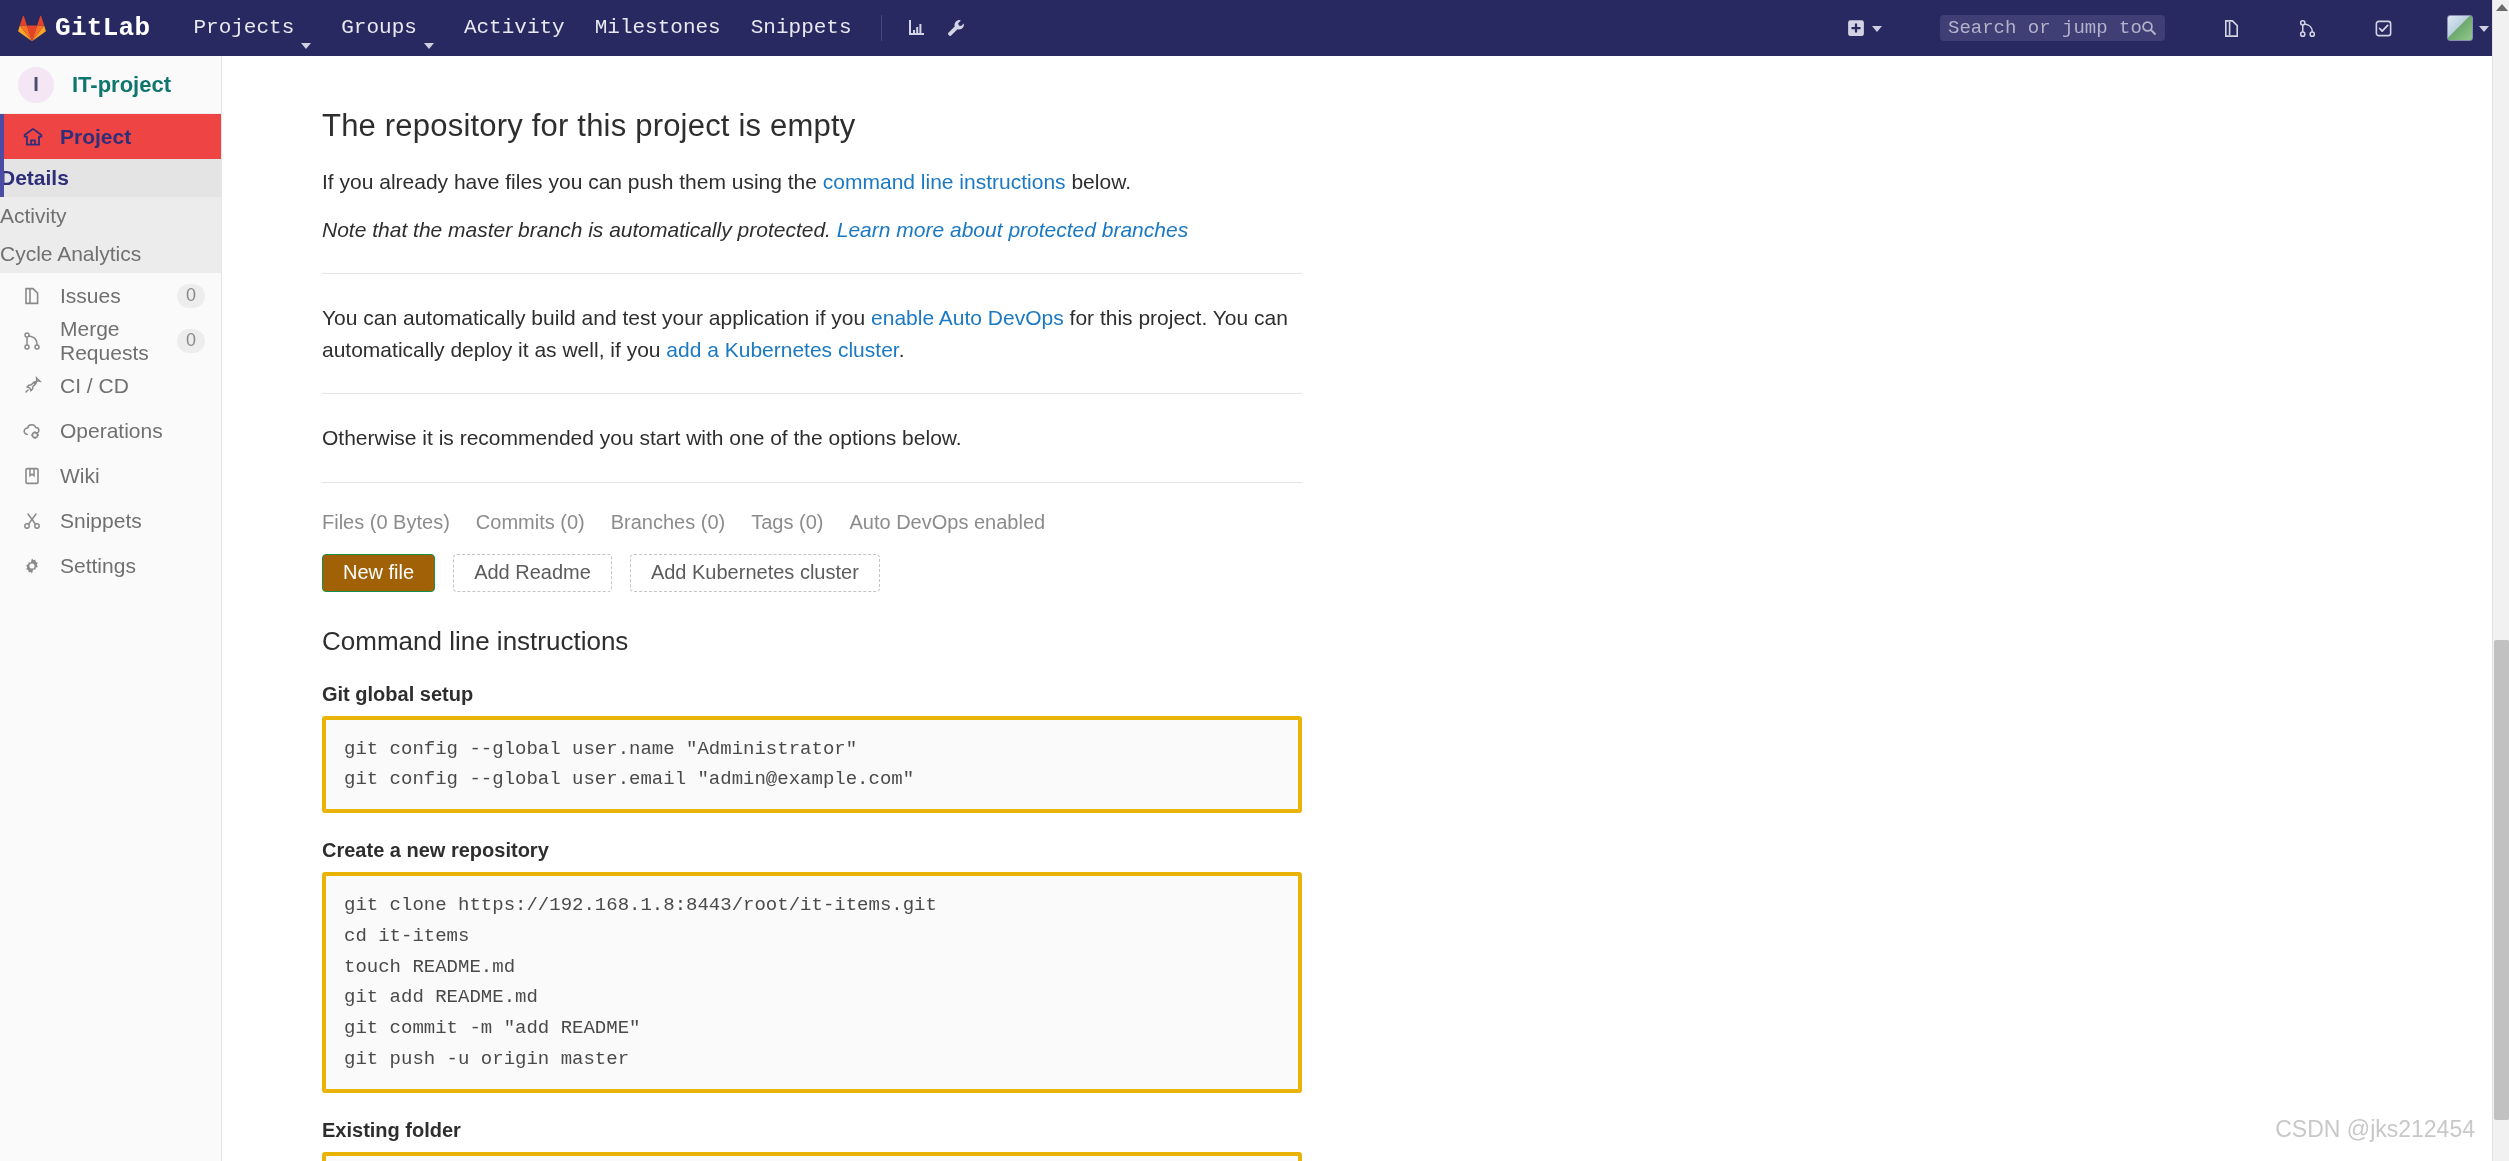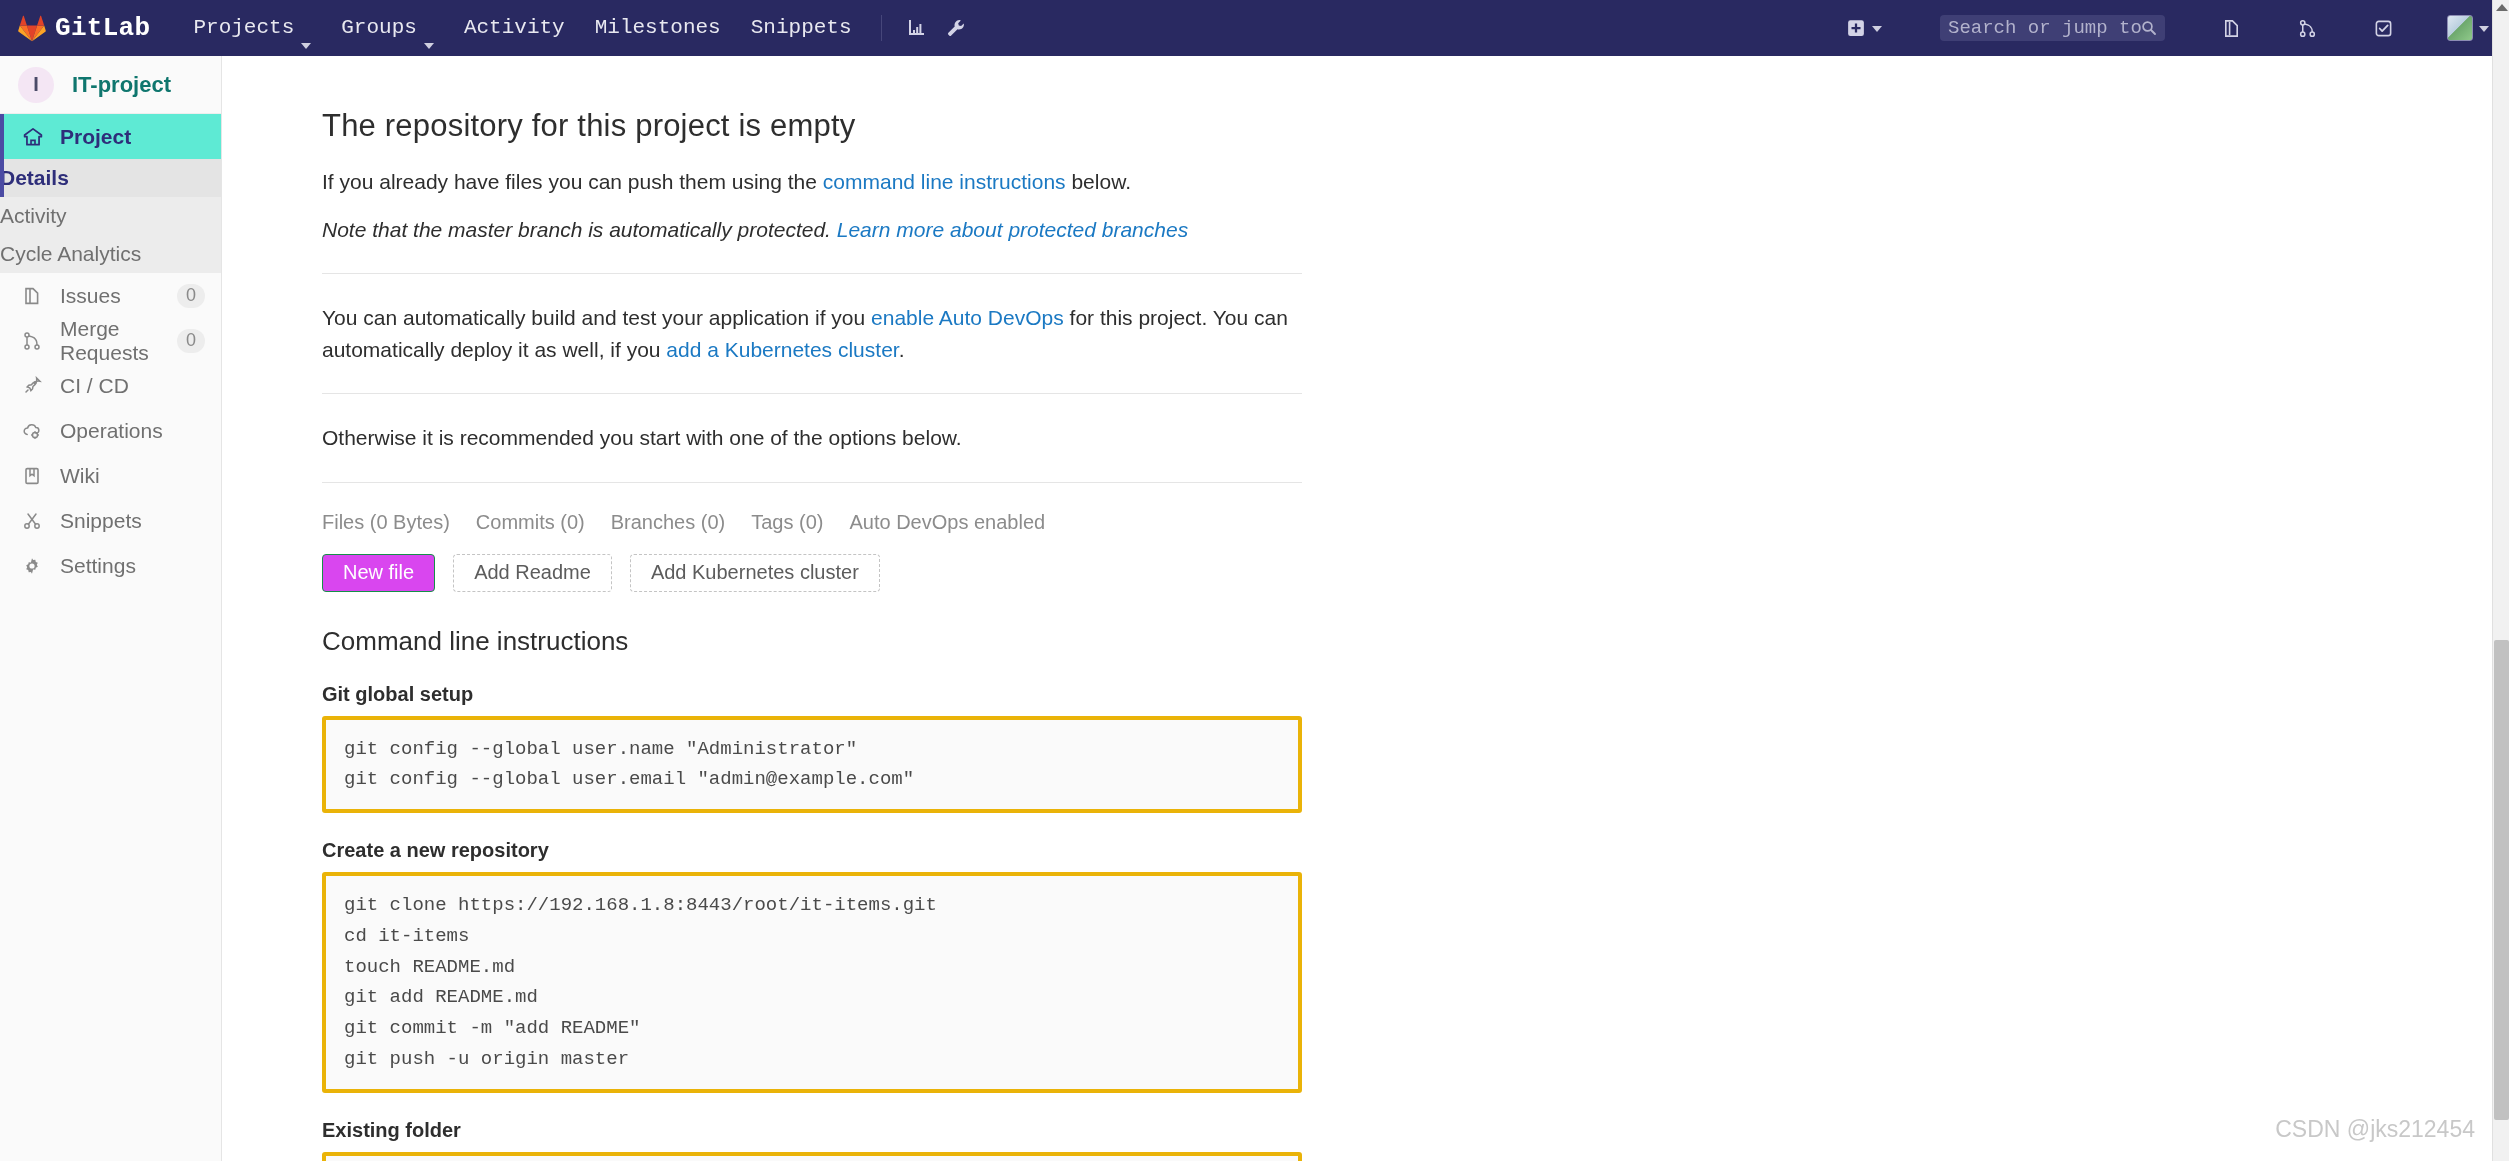--- a/index.html
+++ b/index.html
@@ -154,21 +154,21 @@
   }
   .side-item .sicon {
     width: 26px;
     display: flex; align-items: center; justify-content: flex-start;
     margin-right: 12px;
     flex: 0 0 26px;
   }
   .side-item.top-active {
     color: #2e2e7a;
     font-weight: bold;
-    background: #5eead4;
+    background: #ef4444;
   }
   .side-item.top-active::before {
     content: "";
     position: absolute;
     left: 0; top: 0; bottom: 0;
     width: 4px;
     background: #4b4ba3;
   }
   .sub-item {
     height: 38px;
@@ -248,21 +248,21 @@
   .btn {
     height: 38px;
     padding: 0 20px;
     font-size: 20px;
     border-radius: 4px;
     display: flex; align-items: center; justify-content: center;
     cursor: pointer;
     white-space: nowrap;
   }
   .btn-green {
-    background: #d946ef;
+    background: #a16207;
     color: #fff;
     border: 1px solid #168f48;
   }
   .btn-dashed {
     background: #fff;
     color: #5c5c5c;
     border: 1px dashed #c4c4c4;
   }
   h2.cli-title {
     font-size: 26px;

